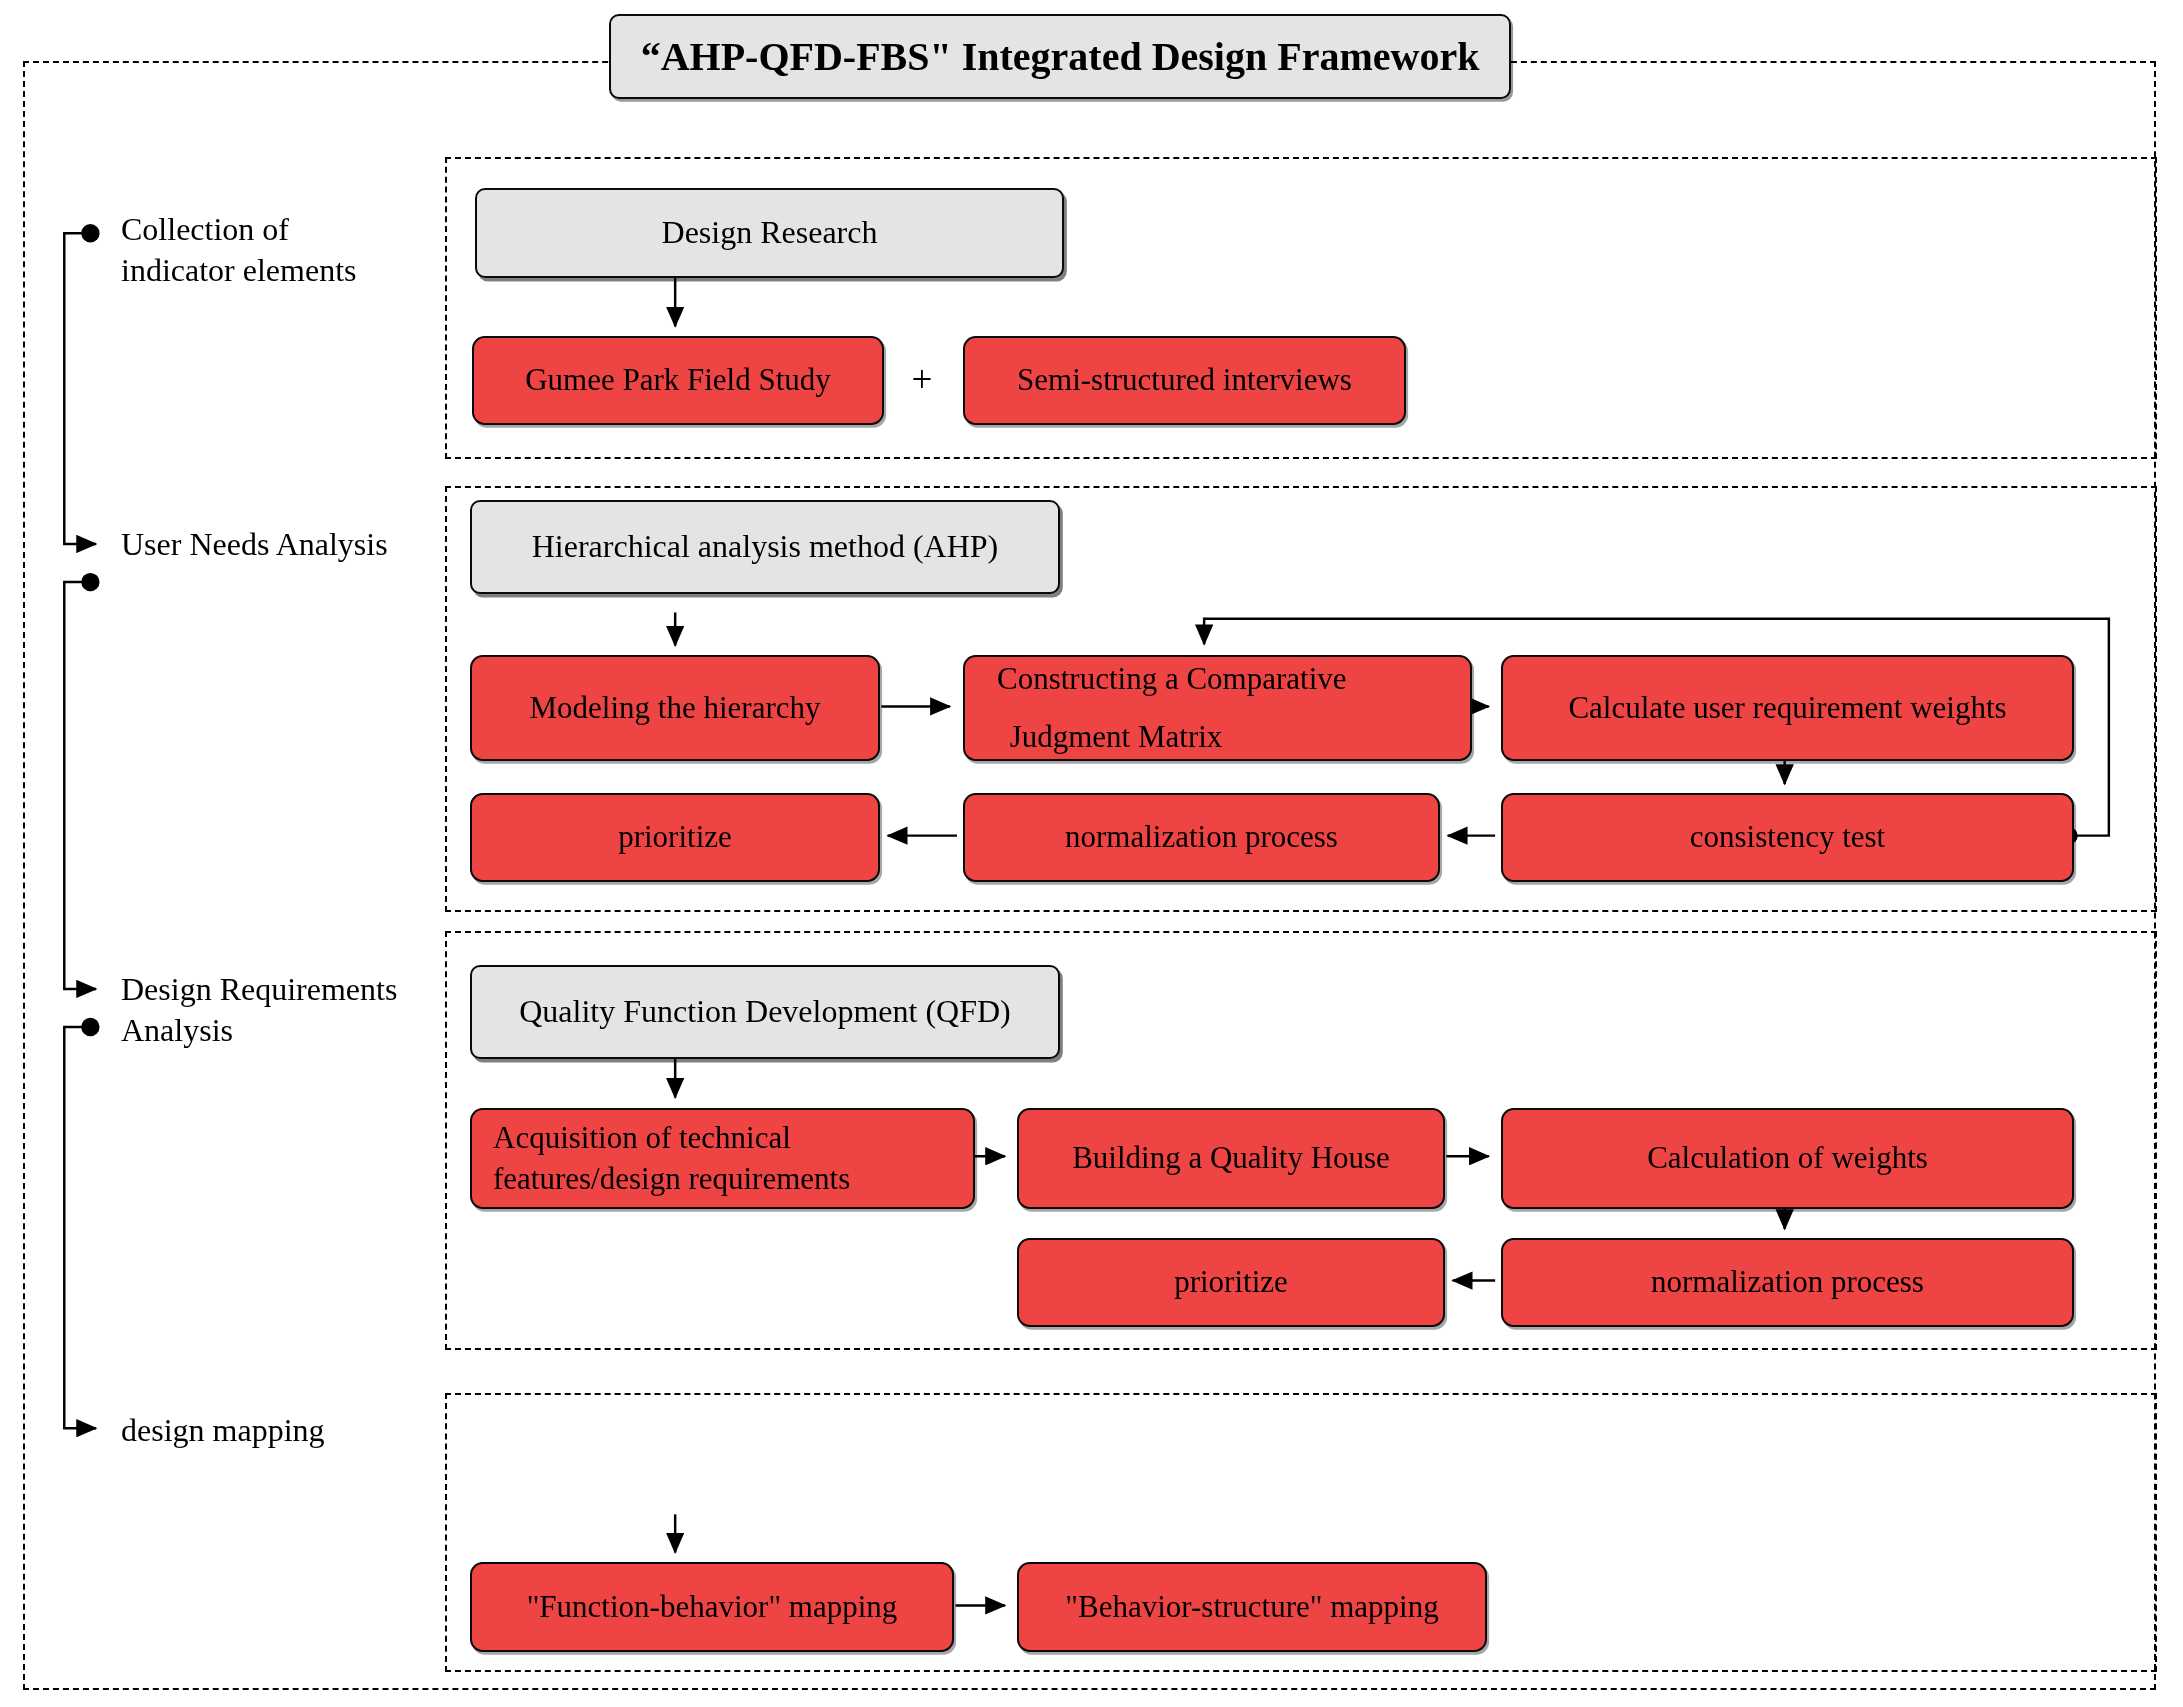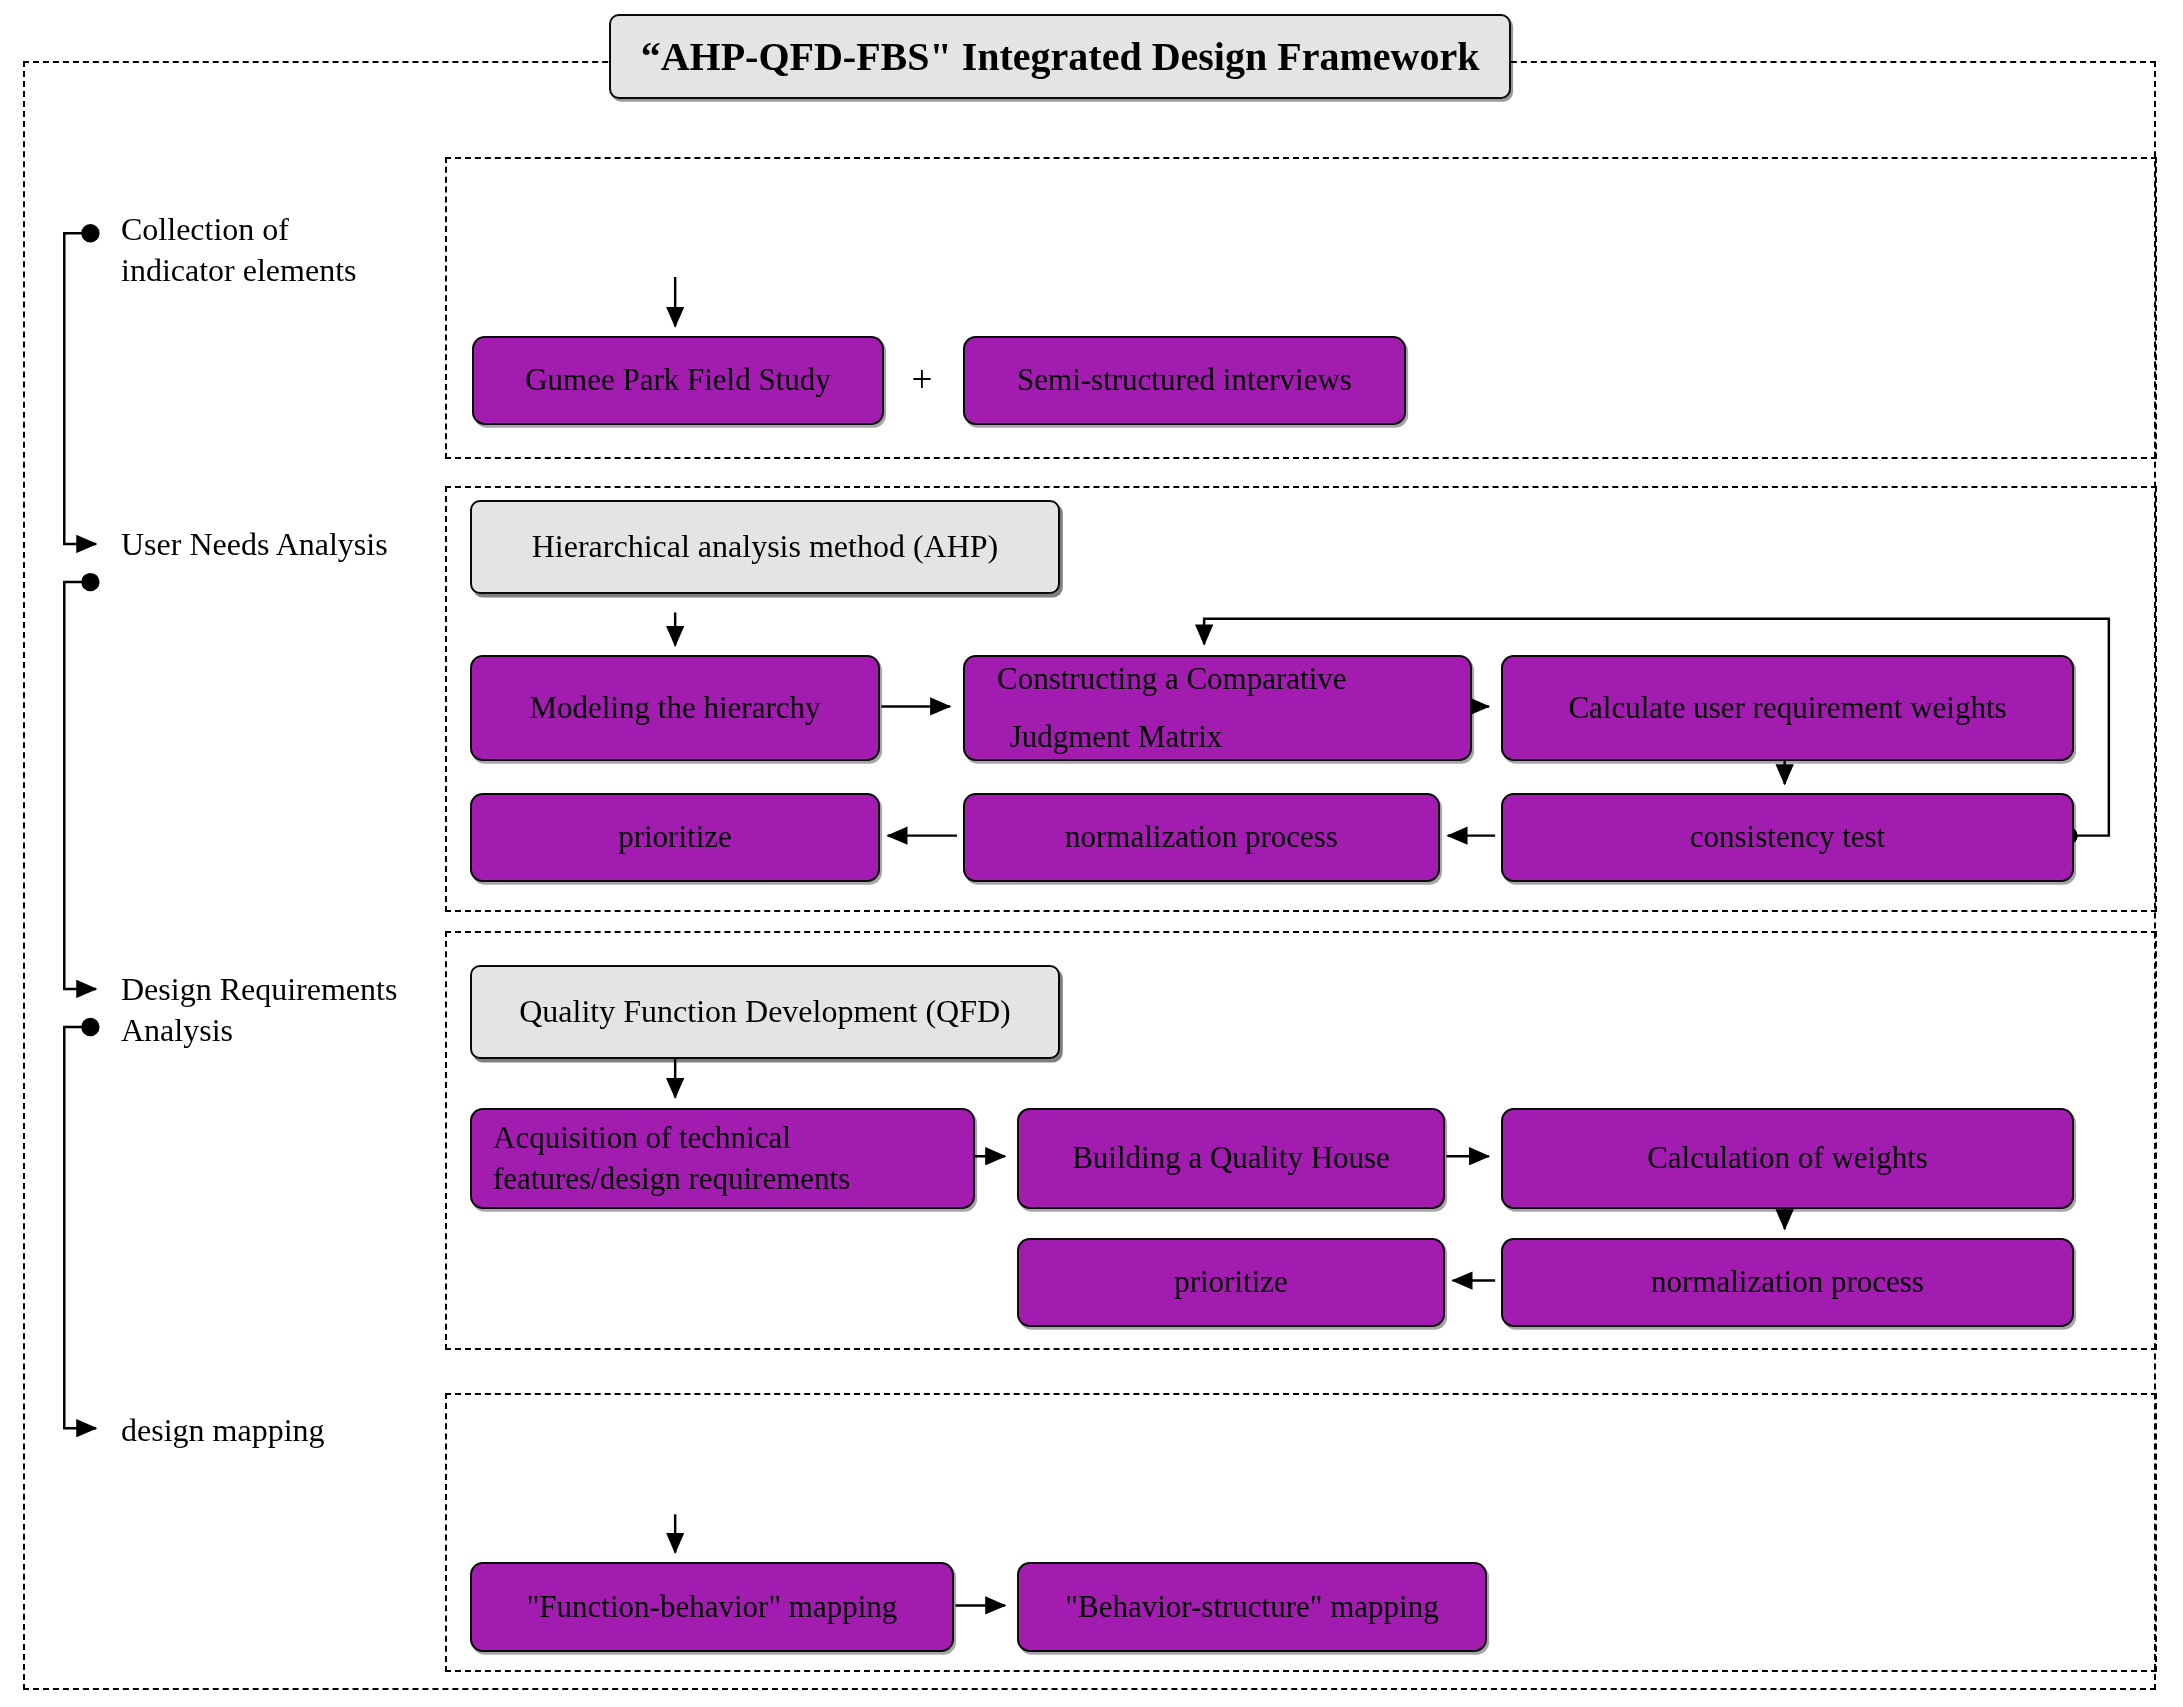--- a/index.html
+++ b/index.html
@@ -8,21 +8,21 @@
     font-family:"Liberation Serif","DejaVu Serif",serif;color:#000;overflow:hidden;
   }
   .overlay{position:absolute;left:0;top:0;width:2183px;height:1708px;pointer-events:none;}
   .outer-frame{position:absolute;left:23px;top:61px;width:2129px;height:1625px;border:2.8px dashed #000;}
   .panel{position:absolute;border:2.1px dashed #000;background:transparent;}
   .p1{left:445px;top:157px;width:1708px;height:298px;}
   .p2{left:445px;top:486px;width:1708px;height:422px;}
   .p3{left:445px;top:931px;width:1708px;height:415px;}
   .p4{left:445px;top:1393px;width:1708px;height:275px;}
   .box{
-    position:absolute;background:#a21caf;border:2.1px solid #0a0a0a;border-radius:12.7px;
+    position:absolute;background:#ef4444;border:2.1px solid #0a0a0a;border-radius:12.7px;
     display:flex;align-items:center;justify-content:center;text-align:center;
     font-size:31px;line-height:1.3;box-shadow:2.1px 2.8px 0 rgba(0,0,0,.35);
   }
   .hdr{background:#e4e4e4;border-radius:10px;font-size:32px;box-shadow:2.8px 3.5px 0 rgba(0,0,0,.5);}
   .two{flex-direction:column;align-items:flex-start;justify-content:center;text-align:left;}
   .two .ln{white-space:nowrap;}
   .indent{padding-left:12.7px;margin-top:18px;}
   .title-box{
     position:absolute;left:609px;top:14px;width:898px;height:81px;background:#e4e4e4;
     border:2.1px solid #0a0a0a;border-radius:10px;display:flex;align-items:center;justify-content:center;
@@ -119,20 +119,21 @@
   </div>
   <div class="side-label sl3">
     <div>Design Requirements</div>
     <div>Analysis</div>
   </div>
   <div class="side-label sl4">
     <div>design mapping</div>
   </div>
 
   <div class="panel p1"></div>
+  <div class="box hdr hdr1">Design Research</div>
   <div class="box b1">Gumee Park Field Study</div>
   <div class="plus">+</div>
   <div class="box b2">Semi-structured interviews</div>
 
   <div class="panel p2"></div>
   <div class="box hdr hdr2">Hierarchical analysis method (AHP)</div>
   <div class="box m1">Modeling the hierarchy</div>
   <div class="box two m2">
     <span class="ln">Constructing a Comparative</span>
     <span class="ln indent">Judgment Matrix</span>

